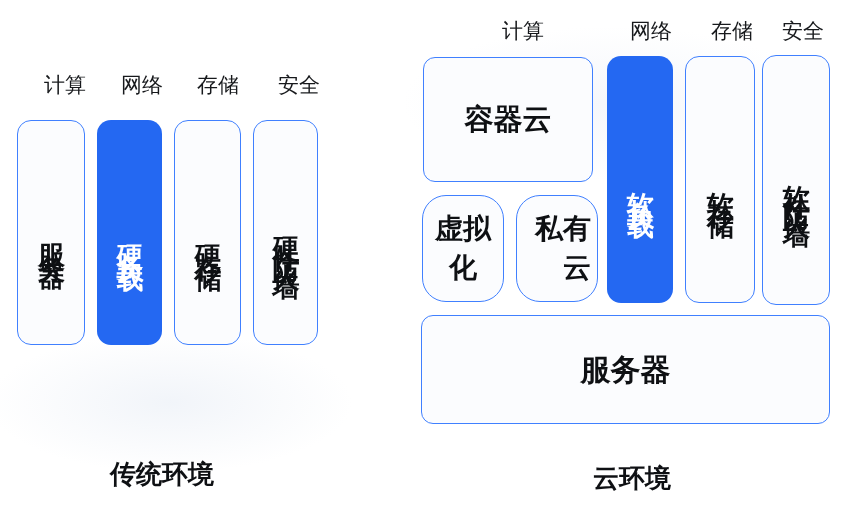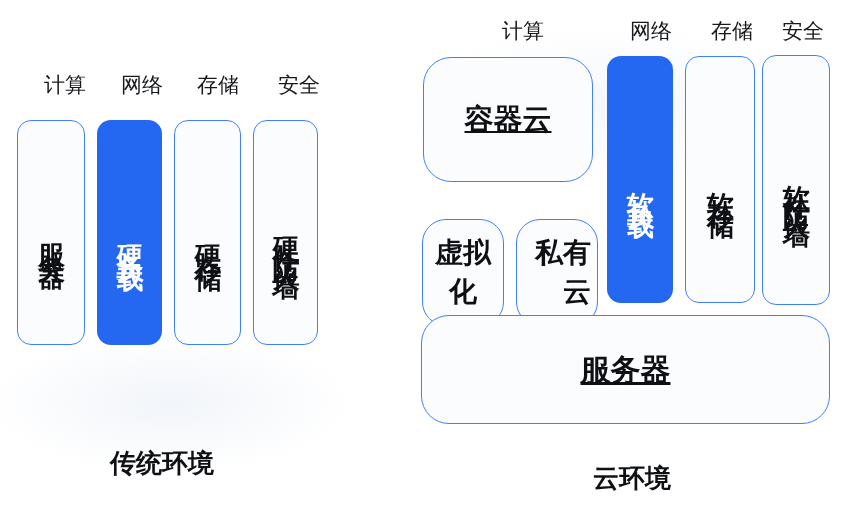--- a/index.html
+++ b/index.html
@@ -33,22 +33,22 @@
     text-align:center;
     font-weight:700;
     color:#0e1013;
   }
   .box.solid{
     background:#2468f2;
     border:none;
     color:#ffffff;
   }
   .pill{border-radius:14px;}
-  .rounded-lg{border-radius:28px;text-decoration:underline;}
-  .rounded-md{border-radius:24px;margin-top:24px;}
+  .rounded-lg{border-radius:12px;}
+  .rounded-md{border-radius:24px;}
   .vtext{
     writing-mode:vertical-rl;
     text-orientation:upright;
     font-size:27px;
     font-weight:700;
     letter-spacing:10px;
     line-height:1;
     padding-top:10px; 
   }
   .htext{
@@ -87,21 +87,21 @@
     </div>
 
     <div class="box pill" style="left:174px;top:120px;width:67px;height:225px;">
       <span class="vtext">硬存储</span>
     </div>
 
     <div class="box pill" style="left:253px;top:120px;width:65px;height:225px;">
       <span class="vtext" style="letter-spacing:9px;">硬件防火墙</span>
     </div>
 
-    <div class="group-label" style="left:62px;top:446px;width:200px;">传统环境</div>
+    <div class="group-label" style="left:62px;top:457px;width:200px;">传统环境</div>
   </div>
 
   <div>
 
     <div class="col-header" style="left:480px;top:17px;width:64px;">计算</div>
     <div class="col-header" style="left:608px;top:17px;width:64px;">网络</div>
     <div class="col-header" style="left:689px;top:17px;width:64px;">存储</div>
     <div class="col-header" style="left:760px;top:17px;width:64px;">安全</div>
 
     <div class="box rounded-lg" style="left:423px;top:57px;width:170px;height:125px;">

